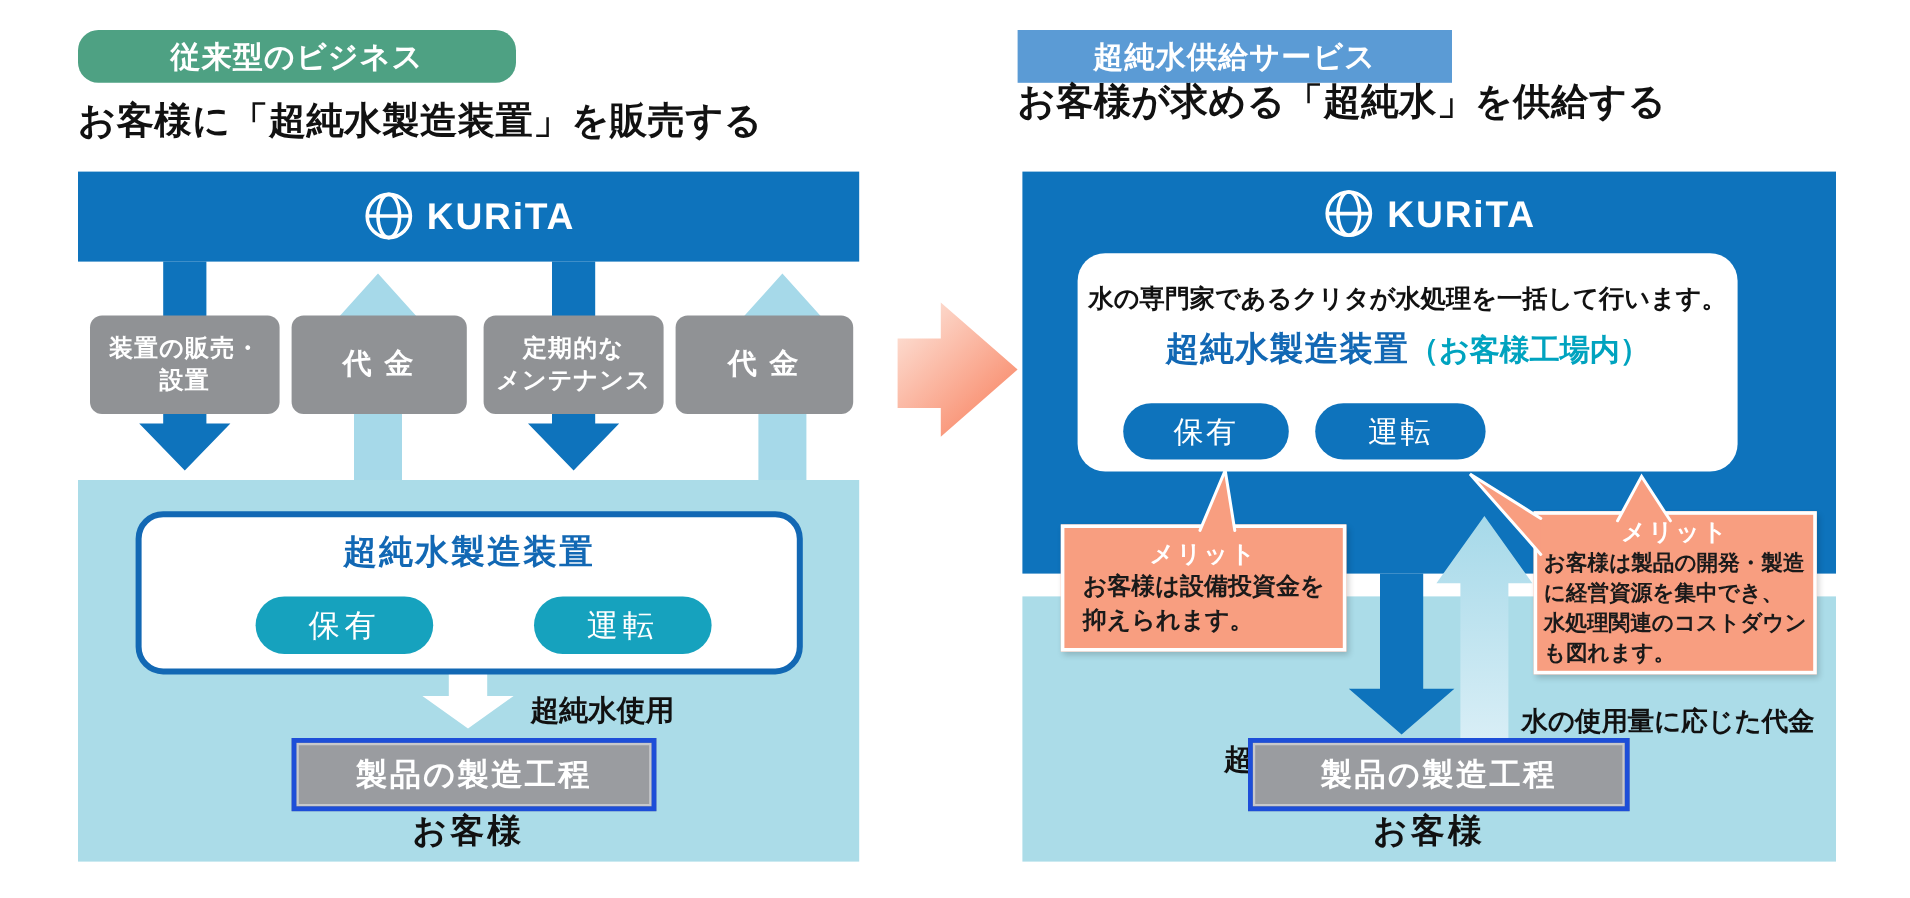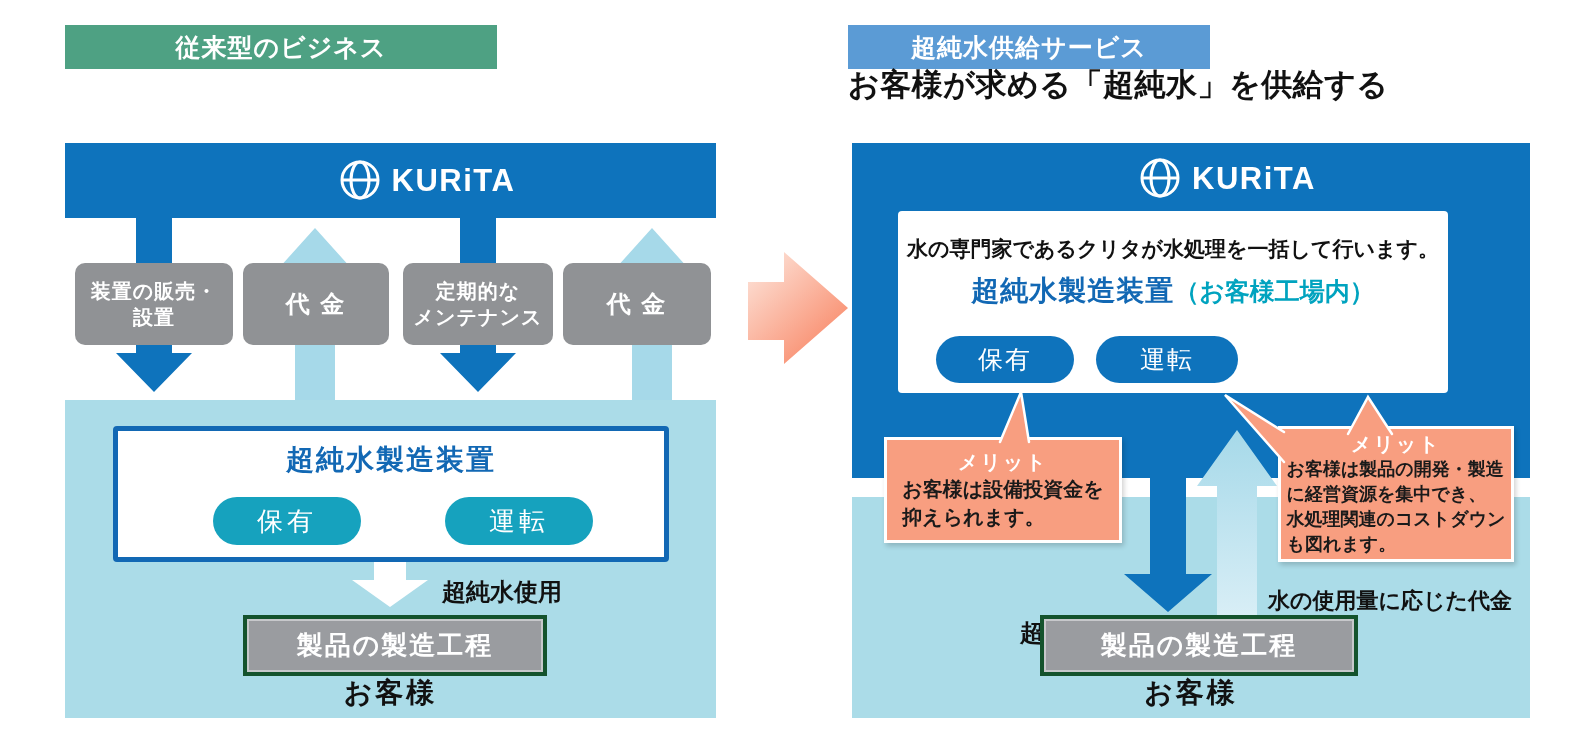--- a/index.html
+++ b/index.html
@@ -10,40 +10,40 @@
   #arrow-layer{position:absolute;left:0;top:0;width:1592px;height:748px;z-index:1;pointer-events:none;}
   #pointer-layer{position:absolute;left:0;top:0;width:1592px;height:748px;z-index:3;pointer-events:none;}
 
   .badge{display:flex;align-items:center;justify-content:center;color:#ffffff;
          font-size:25px;font-weight:700;letter-spacing:1px;}
   .panel-title{font-size:31px;font-weight:800;color:#111111;letter-spacing:0.5px;white-space:nowrap;}
 
   .bluebar{background:#0E73BC;}
   .lightbox{background:#ABDCE8;}
 
-  .logo{display:flex;align-items:center;justify-content:center;gap:10px;color:#ffffff;padding-left:36px;}
+  .logo{display:flex;align-items:center;justify-content:center;gap:10px;color:#ffffff;}
   .logo-word{font-size:31px;font-weight:800;letter-spacing:1.5px;color:#ffffff;line-height:1;}
 
   .flowbox{background:#909295;border-radius:10px;display:flex;align-items:center;justify-content:center;
            color:#ffffff;font-weight:700;text-align:center;font-size:20px;line-height:1.3;
            white-space:pre-line;letter-spacing:1px;}
   .flowbox.money{font-size:24px;letter-spacing:2px;}
 
-  .white-round{background:#ffffff;border-radius:4px;}
+  .white-round{background:#ffffff;border-radius:23px;}
   .equip-border{border:5px solid #1268B4;}
   .equip-title{font-size:28px;font-weight:800;color:#1268B4;text-align:center;letter-spacing:2px;}
 
   .pill{display:flex;align-items:center;justify-content:center;border-radius:26px;color:#ffffff;
         font-weight:400;letter-spacing:4px;}
   .pill.teal{background:#16A2BE;font-size:26px;}
   .pill.blue{background:#0E73BC;font-size:25px;letter-spacing:2px;}
 
   .flow-label{font-size:24px;font-weight:800;color:#111111;white-space:nowrap;}
 
-  .process{background:#9A9CA0;border:4px solid #14532d;box-shadow:inset 0 0 0 2px rgba(255,255,255,.45);
+  .process{background:#9A9CA0;border:4px solid #1d4ed8;box-shadow:inset 0 0 0 2px rgba(255,255,255,.45);
            display:flex;align-items:center;justify-content:center;color:#ffffff;
            font-size:26px;font-weight:800;letter-spacing:2px;}
   .customer{font-size:28px;font-weight:800;color:#111111;text-align:center;letter-spacing:3px;}
 
   .note-line{font-size:21px;font-weight:800;color:#111111;text-align:center;white-space:nowrap;}
   .equip-line{text-align:center;white-space:nowrap;}
   .equip-line .blue-part{font-size:28px;font-weight:800;color:#1268B4;letter-spacing:1px;}
   .equip-line .teal-part{font-size:25px;font-weight:800;color:#00A3BF;letter-spacing:0px;}
 
   .callout{background:#F89E80;border:3px solid #ffffff;box-shadow:2px 3px 5px rgba(0,0,0,0.18);
@@ -83,23 +83,24 @@
     <polygon points="632,400 632,268 616,268 652,228 688,268 672,268 672,400" fill="#A6D9E9"></polygon>
 
     <polygon points="374,556 406,556 406,580 428,580 390,607 352,580 374,580" fill="#FFFFFF"></polygon>
 
     <path d="M748,282 H784 V252 L848,308 L784,364 V340 H748 Z" fill="url(#midGrad)"></path>
 
     <polygon points="1150,478 1186,478 1186,574 1212,574 1168,612 1124,574 1150,574" fill="#0E73BC"></polygon>
     <polygon points="1217,615 1217,486 1197,486 1237,430 1277,486 1257,486 1257,615" fill="url(#upFade)"></polygon>
   </svg>
 
-  <div class="abs z2 badge" style="left:65px;top:25px;width:432px;height:44px;background:#4EA183;">
+  <div class="abs z2 badge" style="left:65px;top:25px;width:365px;height:44px;background:#4EA183;border-radius:17px;">
     <span>従来型のビジネス</span>
   </div>
+  <div class="abs z2 panel-title" style="left:65px;top:80px;">お客様に「超純水製造装置」を販売する</div>
 
   <div class="abs z2 logo" style="left:65px;top:155px;width:651px;height:50px;">
     <svg width="44" height="44" viewBox="0 0 44 44">
       <circle cx="22" cy="22" r="18" fill="none" stroke="#ffffff" stroke-width="3"></circle>
       <ellipse cx="22" cy="22" rx="9" ry="18" fill="none" stroke="#ffffff" stroke-width="3"></ellipse>
       <line x1="4" y1="22" x2="40" y2="22" stroke="#ffffff" stroke-width="3"></line>
     </svg>
     <span class="logo-word">KURiTA</span>
   </div>
 

